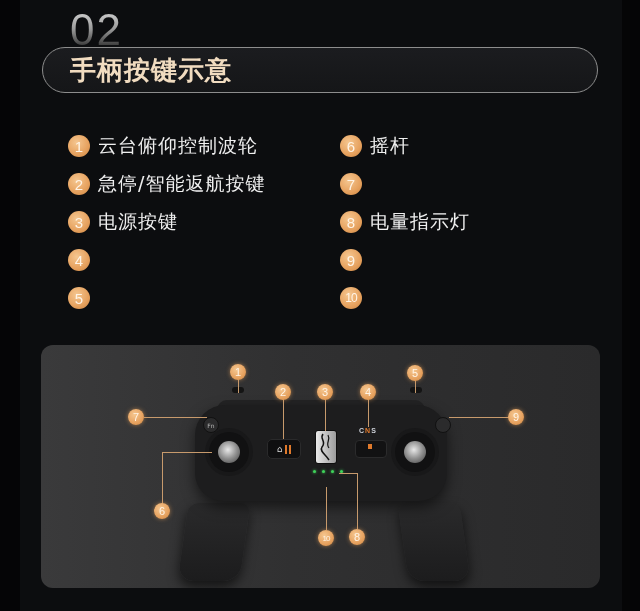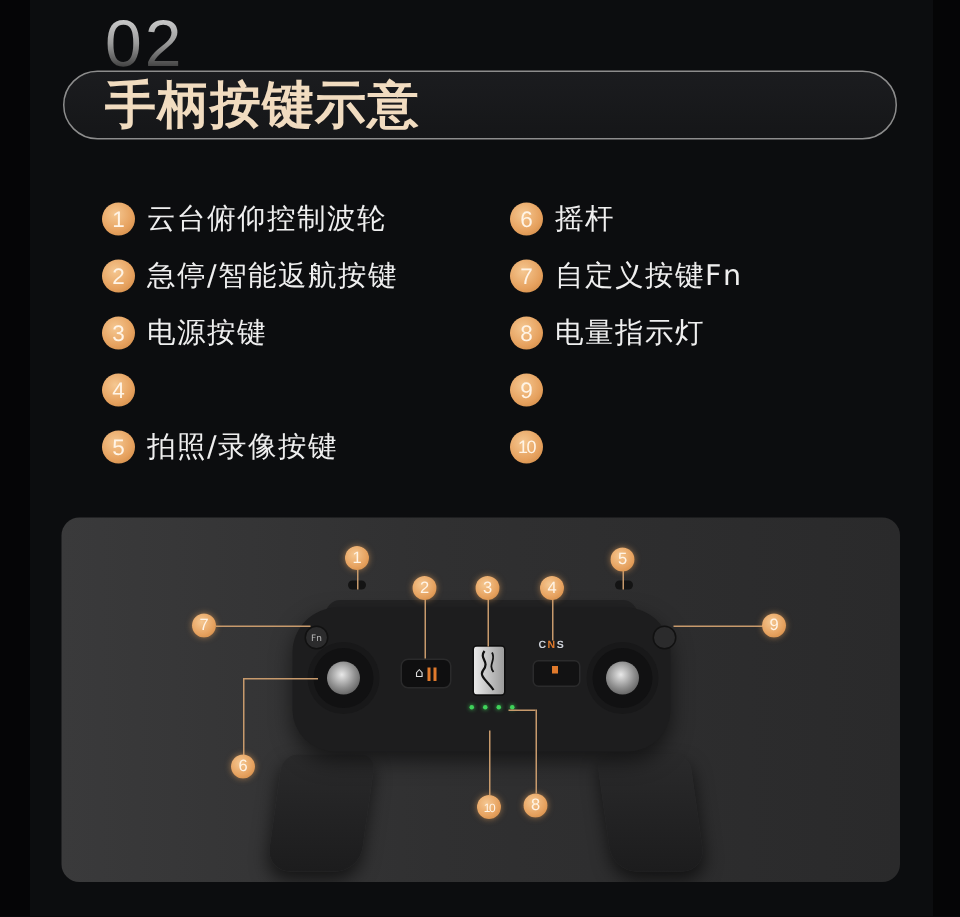--- a/index.html
+++ b/index.html
@@ -22,21 +22,21 @@
     -webkit-background-clip: text; background-clip: text; color: transparent;
   }
   .title-pill {
     position: absolute; left: 42px; top: 47px; width: 556px; height: 46px;
     border: 1.5px solid #8d8d8d; border-radius: 24px;
     background: linear-gradient(180deg, #1b1c1f 0%, #151618 100%);
     box-sizing: border-box;
   }
   .title-text {
     position: absolute; left: 70px; top: 53px;
-    font-size: 34px; font-weight: bold; color: #f1dcc0; letter-spacing: 1px;
+    font-size: 26px; font-weight: bold; color: #f1dcc0; letter-spacing: 1px;
     line-height: 34px;
   }
   .legend { position: absolute; top: 127px; }
   .legend.left { left: 68px; }
   .legend.right { left: 340px; }
   .legend-item {
     display: flex; align-items: center; height: 38px;
   }
   .badge {
     width: 22px; height: 22px; border-radius: 50%;
@@ -147,32 +147,30 @@
   </div>
   <div class="legend-item">
     <span class="badge">3</span>
     <span class="legend-label">电源按键</span>
   </div>
   <div class="legend-item">
     <span class="badge">4</span>
   </div>
   <div class="legend-item">
     <span class="badge">5</span>
-    <span class="legend-label">拍照/录像按键</span>
   </div>
 </div>
 
 <div class="legend right">
   <div class="legend-item">
     <span class="badge">6</span>
     <span class="legend-label">摇杆</span>
   </div>
   <div class="legend-item">
     <span class="badge">7</span>
-    <span class="legend-label">自定义按键Fn</span>
   </div>
   <div class="legend-item">
     <span class="badge">8</span>
     <span class="legend-label">电量指示灯</span>
   </div>
   <div class="legend-item">
     <span class="badge">9</span>
   </div>
   <div class="legend-item">
     <span class="badge small">10</span>

